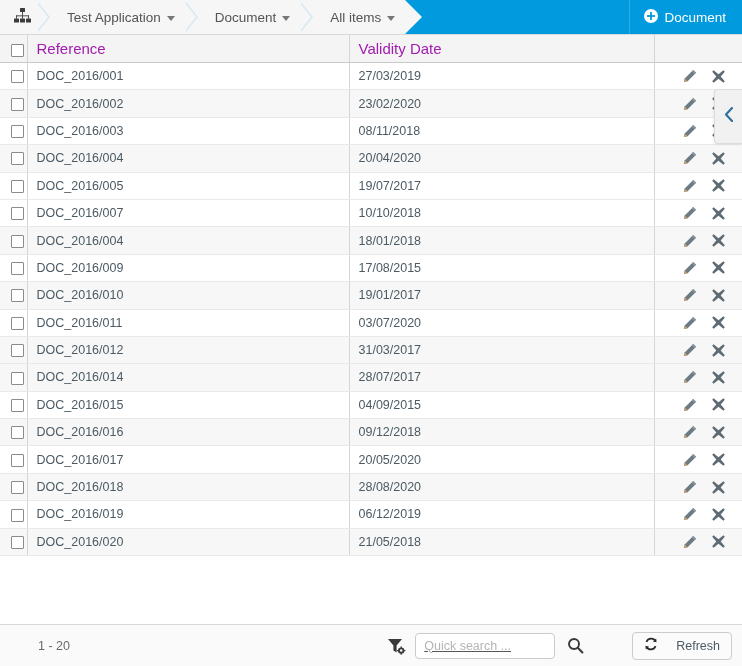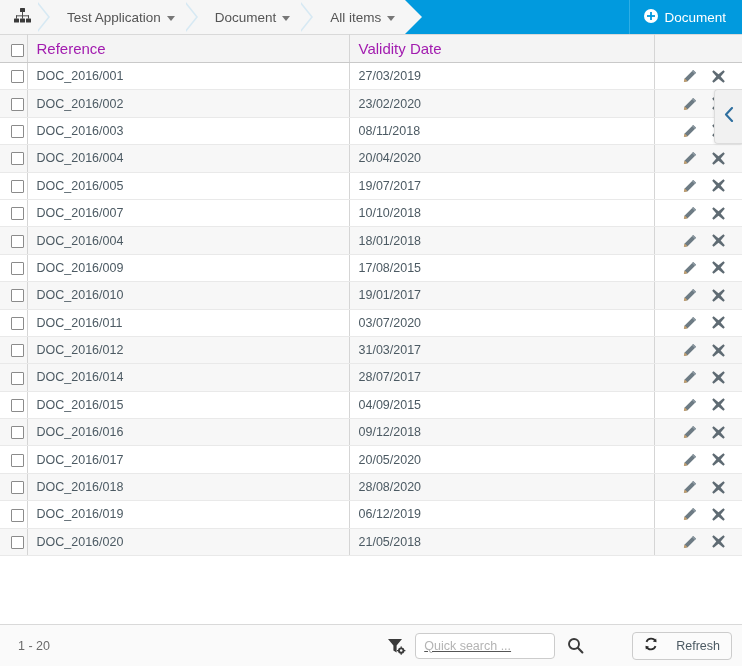--- a/index.html
+++ b/index.html
@@ -213,20 +213,21 @@
     width: 742px; height: 42px;
     background: #fafafa;
     border-top: 1px solid #d9d9d9;
     display: flex;
     align-items: center;
     padding: 0 10px 0 18px;
   }
   .pager-count {
     font-size: 12.5px;
     color: #6a6a6a;
+    margin-left: 20px;
   }
   .footer-spacer { flex: 1 1 auto; }
 
   .filter-icon-btn {
     display: inline-flex;
     align-items: center;
     justify-content: center;
     width: 22px; height: 22px;
     cursor: pointer;
     margin-right: 8px;

